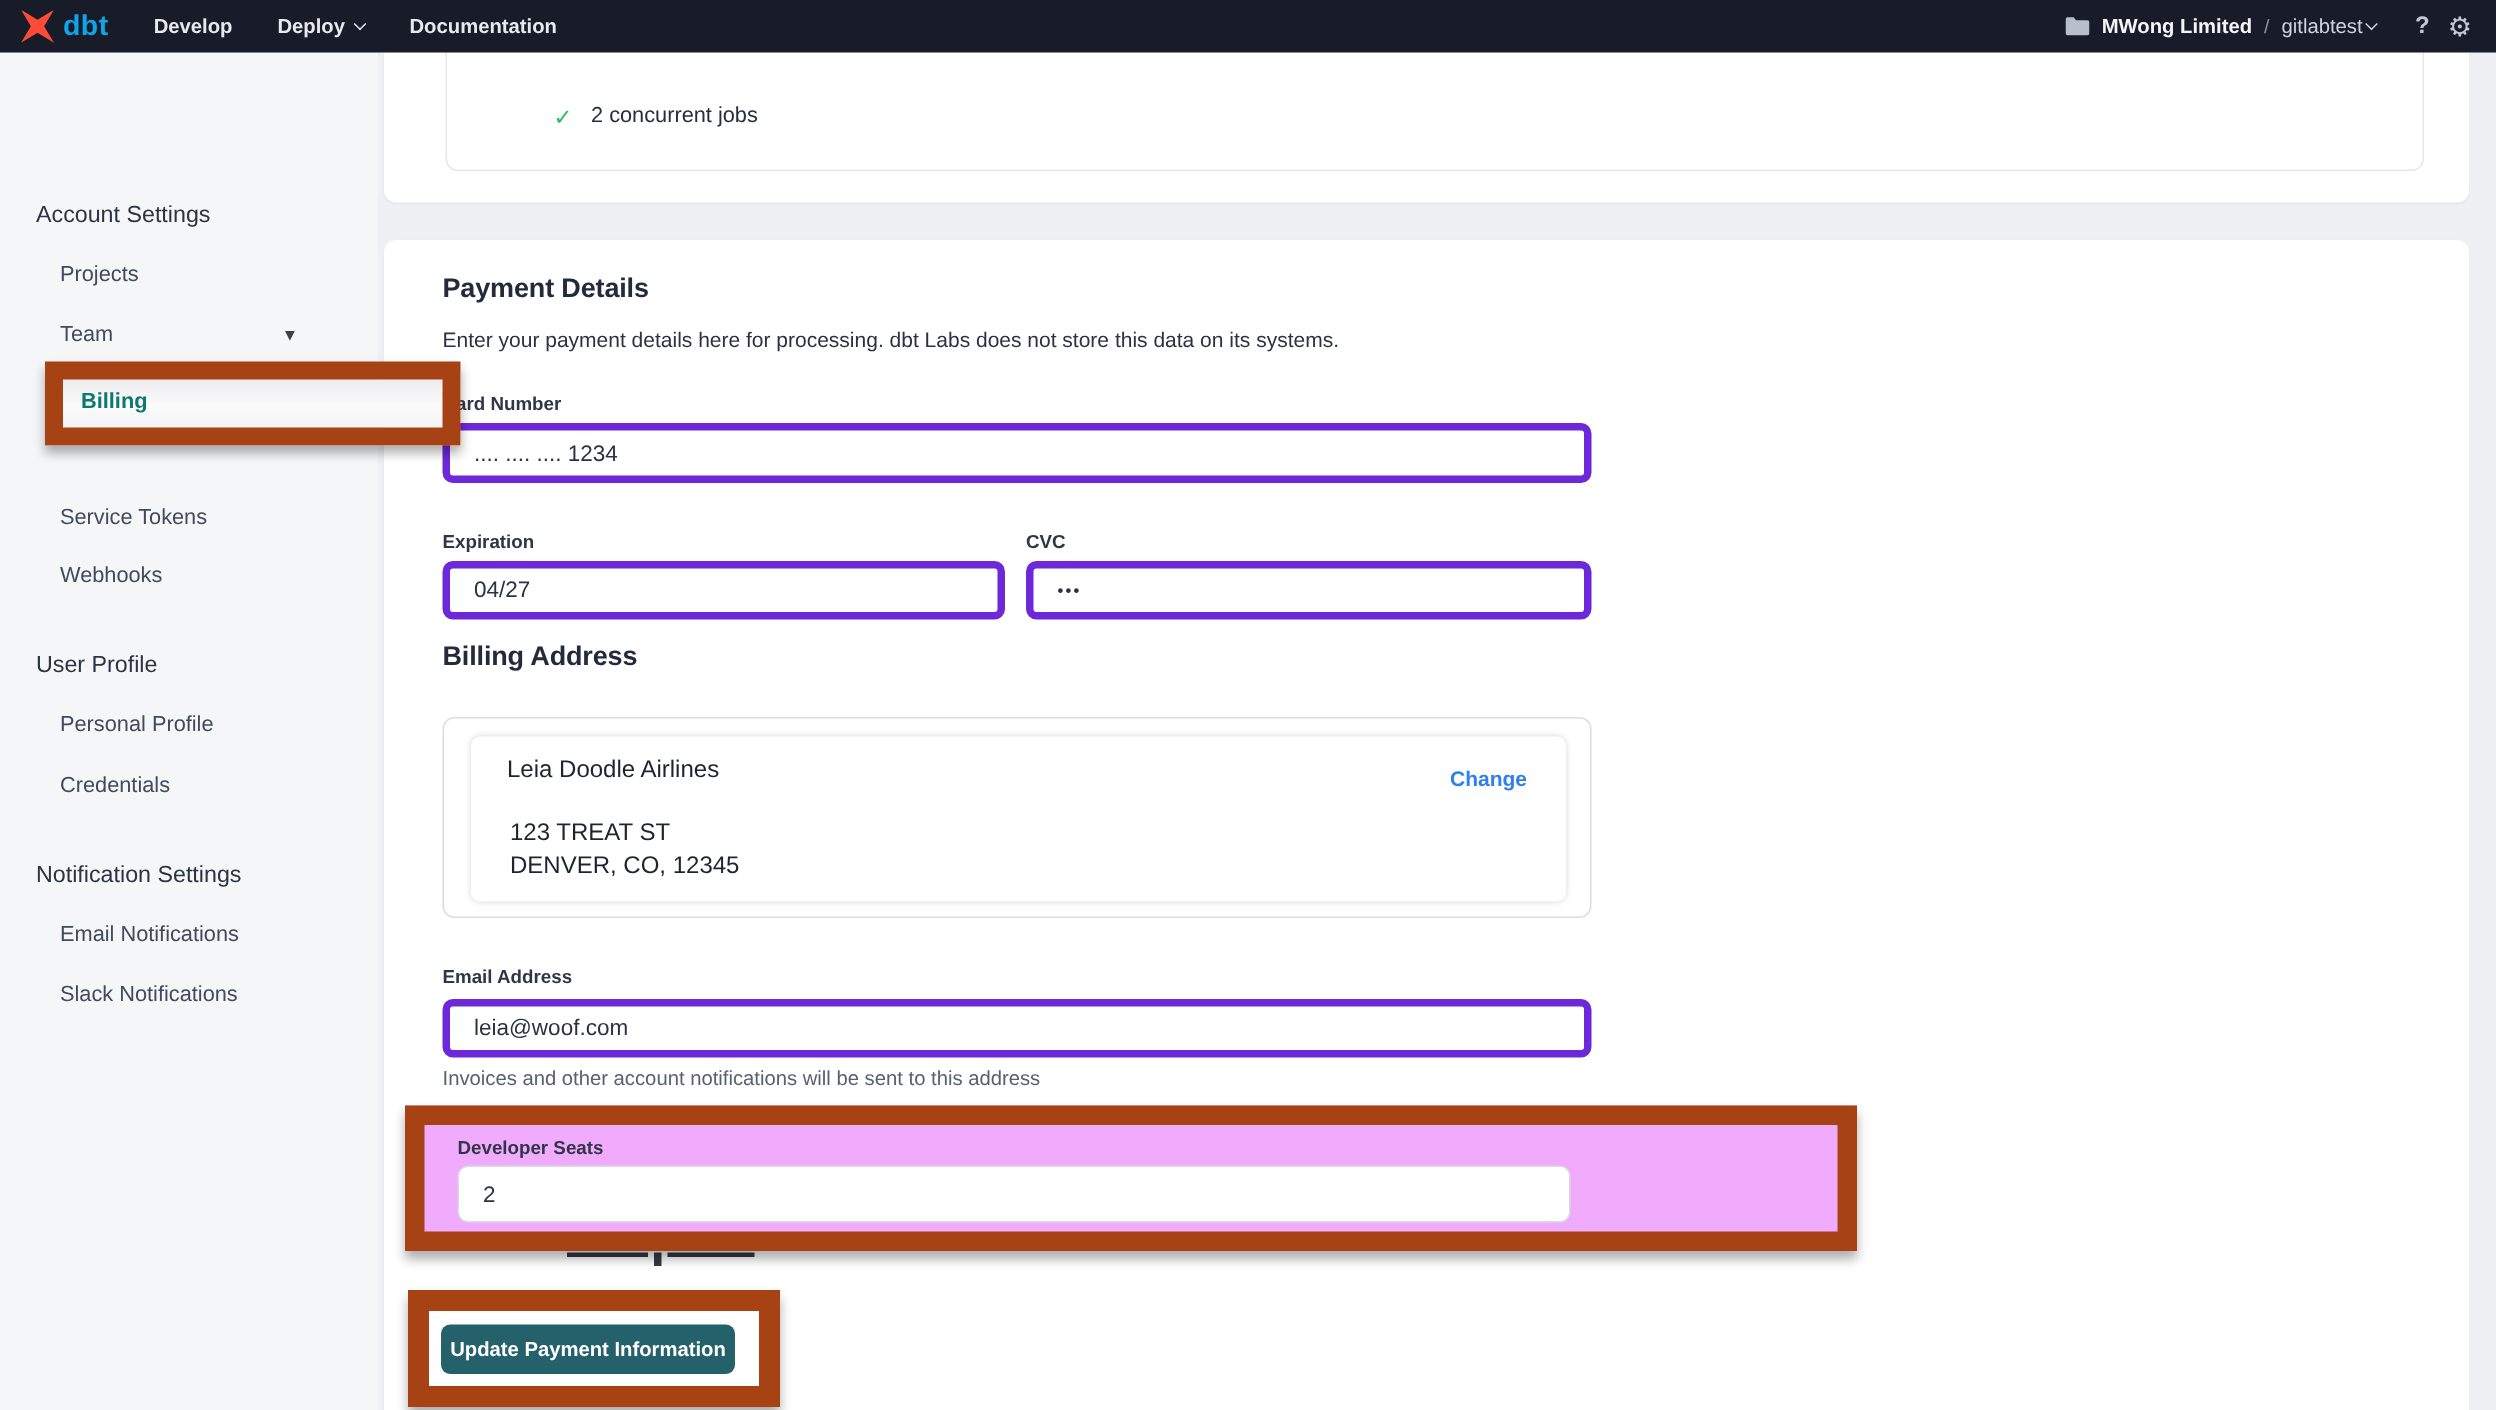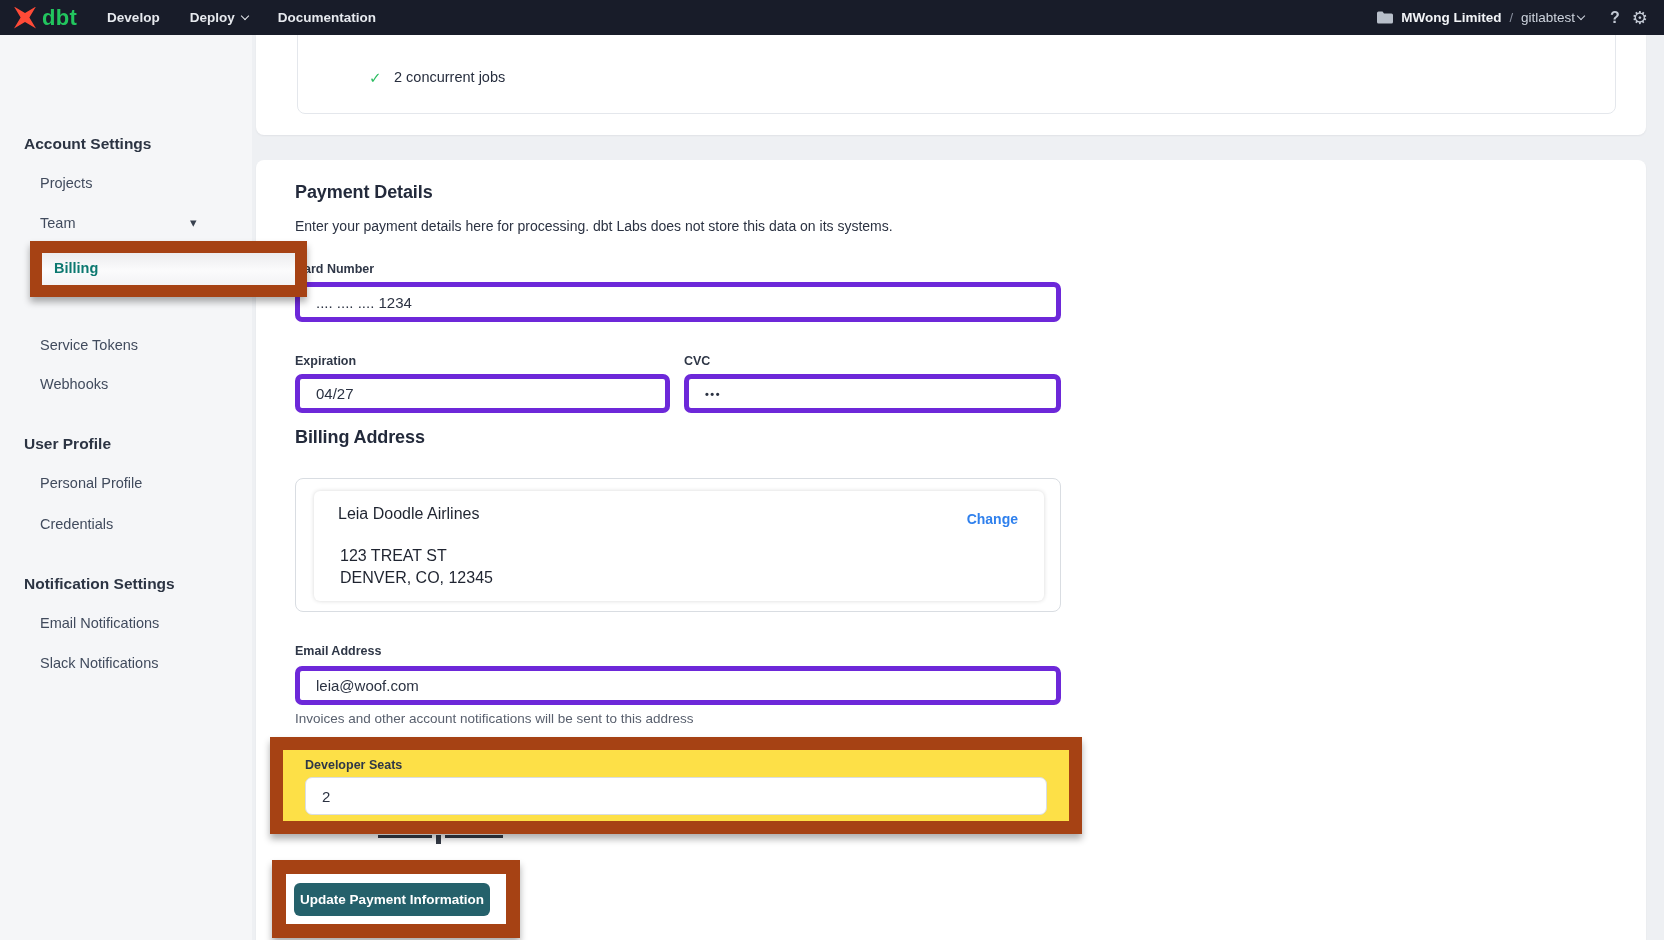--- a/index.html
+++ b/index.html
@@ -4,34 +4,34 @@
 <style>
   * { margin:0; padding:0; box-sizing:border-box; }
   html,body { width:1664px; height:940px; }
   body { font-family:"Liberation Sans","DejaVu Sans",sans-serif; position:relative; overflow:hidden; background:#eef0f3; }
 
   
   .navbar { position:absolute; left:0; top:0; width:1664px; height:35px; background:#181c29; display:flex; align-items:center; z-index:60; }
   .nav-left { display:flex; align-items:center; gap:30px; padding-left:14px; }
   .logo { display:flex; align-items:center; gap:6px; cursor:pointer; }
   .logo-mark { width:22px; height:22px; background:#ff4a37; clip-path:polygon(0 0,50% 30%,100% 0,70% 50%,100% 100%,50% 70%,0 100%,30% 50%); }
-  .logo-text { color:#22c55e; font-weight:700; font-size:22px; letter-spacing:.3px; }
+  .logo-text { color:#0ea5e9; font-weight:700; font-size:19px; letter-spacing:.3px; }
   .nav-item { color:#e6e9ee; font-size:13.5px; font-weight:700; display:flex; align-items:center; gap:7px; cursor:pointer;text-align:center; }
   .nav-right { margin-left:auto; display:flex; align-items:center; gap:12px; padding-right:16px; }
   .chev { width:6px; height:6px; border-right:1.6px solid currentColor; border-bottom:1.6px solid currentColor; transform:rotate(45deg); display:inline-block; margin-top:-3px; }
   .acct { display:flex; align-items:center; gap:8px; cursor:pointer;margin-left:48px; }
   .acct-name { color:#f2f4f7; font-size:13.5px; font-weight:700; }
   .acct-sep { color:#8a91a0; font-size:13px; }
   .proj-name { color:#ced4de; font-size:13.5px; display:flex; align-items:center; gap:3px; }
   .help-glyph { color:#c3c9d4; font-size:16px; font-weight:700; margin-left:14px; cursor:pointer; }
   .gear-glyph { color:#c3c9d4; font-size:18px; cursor:pointer; line-height:1; }
 
   
   .sidebar { position:absolute; left:0; top:35px; width:252px; height:905px; background:#f5f6f8; z-index:10; }
-  .sb-head { position:absolute; left:24px; font-size:15.5px; font-weight:700; color:#2c3443; }
+  .sb-head { position:absolute; left:24px; font-size:15.5px; font-weight:400; color:#2c3443; }
   .sb-item { position:absolute; left:40px; font-size:14.5px; color:#414b5d; cursor:pointer; }
   .sb-caret { position:absolute; left:190px; font-size:13px; color:#39414f; cursor:pointer; }
 
   
   .content-bg { position:absolute; left:252px; top:35px; width:1412px; height:905px; background:#eef0f3; }
 
   .top-card { position:absolute; left:256px; top:35px; width:1390px; height:100px; background:#fff; border-radius:0 0 8px 8px; box-shadow:0 1px 2px rgba(16,24,40,.06); overflow:hidden; z-index:15; }
   .usage-inner { position:absolute; left:41px; top:-30px; width:1319px; height:109px; border:1px solid #e4e7ec; border-radius:8px; }
   .usage-check { position:absolute; left:71px; top:63px; font-size:15px; font-weight:700; color:#2dbd62; }
   .usage-text { position:absolute; left:96px; top:63px; font-size:14.5px; color:#272e3e; }
@@ -48,21 +48,21 @@
   .addr-inner { position:absolute; left:18px; top:12px; width:730px; height:110px; background:#fff; border-radius:6px; box-shadow:0 0 4px rgba(0,0,0,.16); }
   .addr-name { position:absolute; left:24px; top:14px; font-size:16px; color:#1f2430; }
   .addr-line1 { position:absolute; left:26px; top:56px; font-size:16px; color:#1f2430; }
   .addr-line2 { position:absolute; left:26px; top:78px; font-size:16px; color:#1f2430; }
   .addr-change { position:absolute; right:26px; top:20px; font-size:14px; font-weight:700; color:#2f80ed; cursor:pointer; }
 
   
   .ann { position:absolute; border:13px solid #a64214; box-shadow:0 5px 7px rgba(0,0,0,.32); z-index:50; }
   .ann-billing { left:2px; top:241px; width:277px; height:56px; border-width:12px; background:linear-gradient(180deg,#ececee 0%,#fbfbfc 55%,#f3f3f5 100%);margin-left:28px; }
   .ann-billing-label { position:absolute; left:12px; top:7px; font-size:14.5px; font-weight:700; color:#0c7870; cursor:pointer; }
-  .ann-seats { left:270px; top:737px; width:812px; height:97px; background:#fde047; }
+  .ann-seats { left:270px; top:737px; width:968px; height:97px; background:#f0abfc; }
   .seats-label { position:absolute; left:22px; top:8px; font-size:12.5px; font-weight:700; color:#2f3747; }
   .seats-input { position:absolute; left:22px; top:27px; width:742px; height:38px; border:1px solid #d9dde2; border-radius:7px; font-size:15px; color:#2b3242; padding:0 16px; outline:none; font-family:"Liberation Sans","DejaVu Sans",sans-serif; }
   .ann-button { left:272px; top:860px; width:248px; height:78px; border-width:14px; background:#fff; display:flex; align-items:center; }
   .update-btn { margin-left:8px; width:196px; height:33px; background:#25616b; color:#fff; border:none; border-radius:6px; font-size:13.5px; font-weight:700; cursor:pointer; font-family:"Liberation Sans","DejaVu Sans",sans-serif; }
 
   
   .frag { position:absolute; background:#343a45; z-index:40; }
   .frag-a { left:378px; top:835px; width:54px; height:3px; }
   .frag-b { left:436px; top:835px; width:5px; height:9px; }
   .frag-c { left:445px; top:835px; width:58px; height:3px; }

